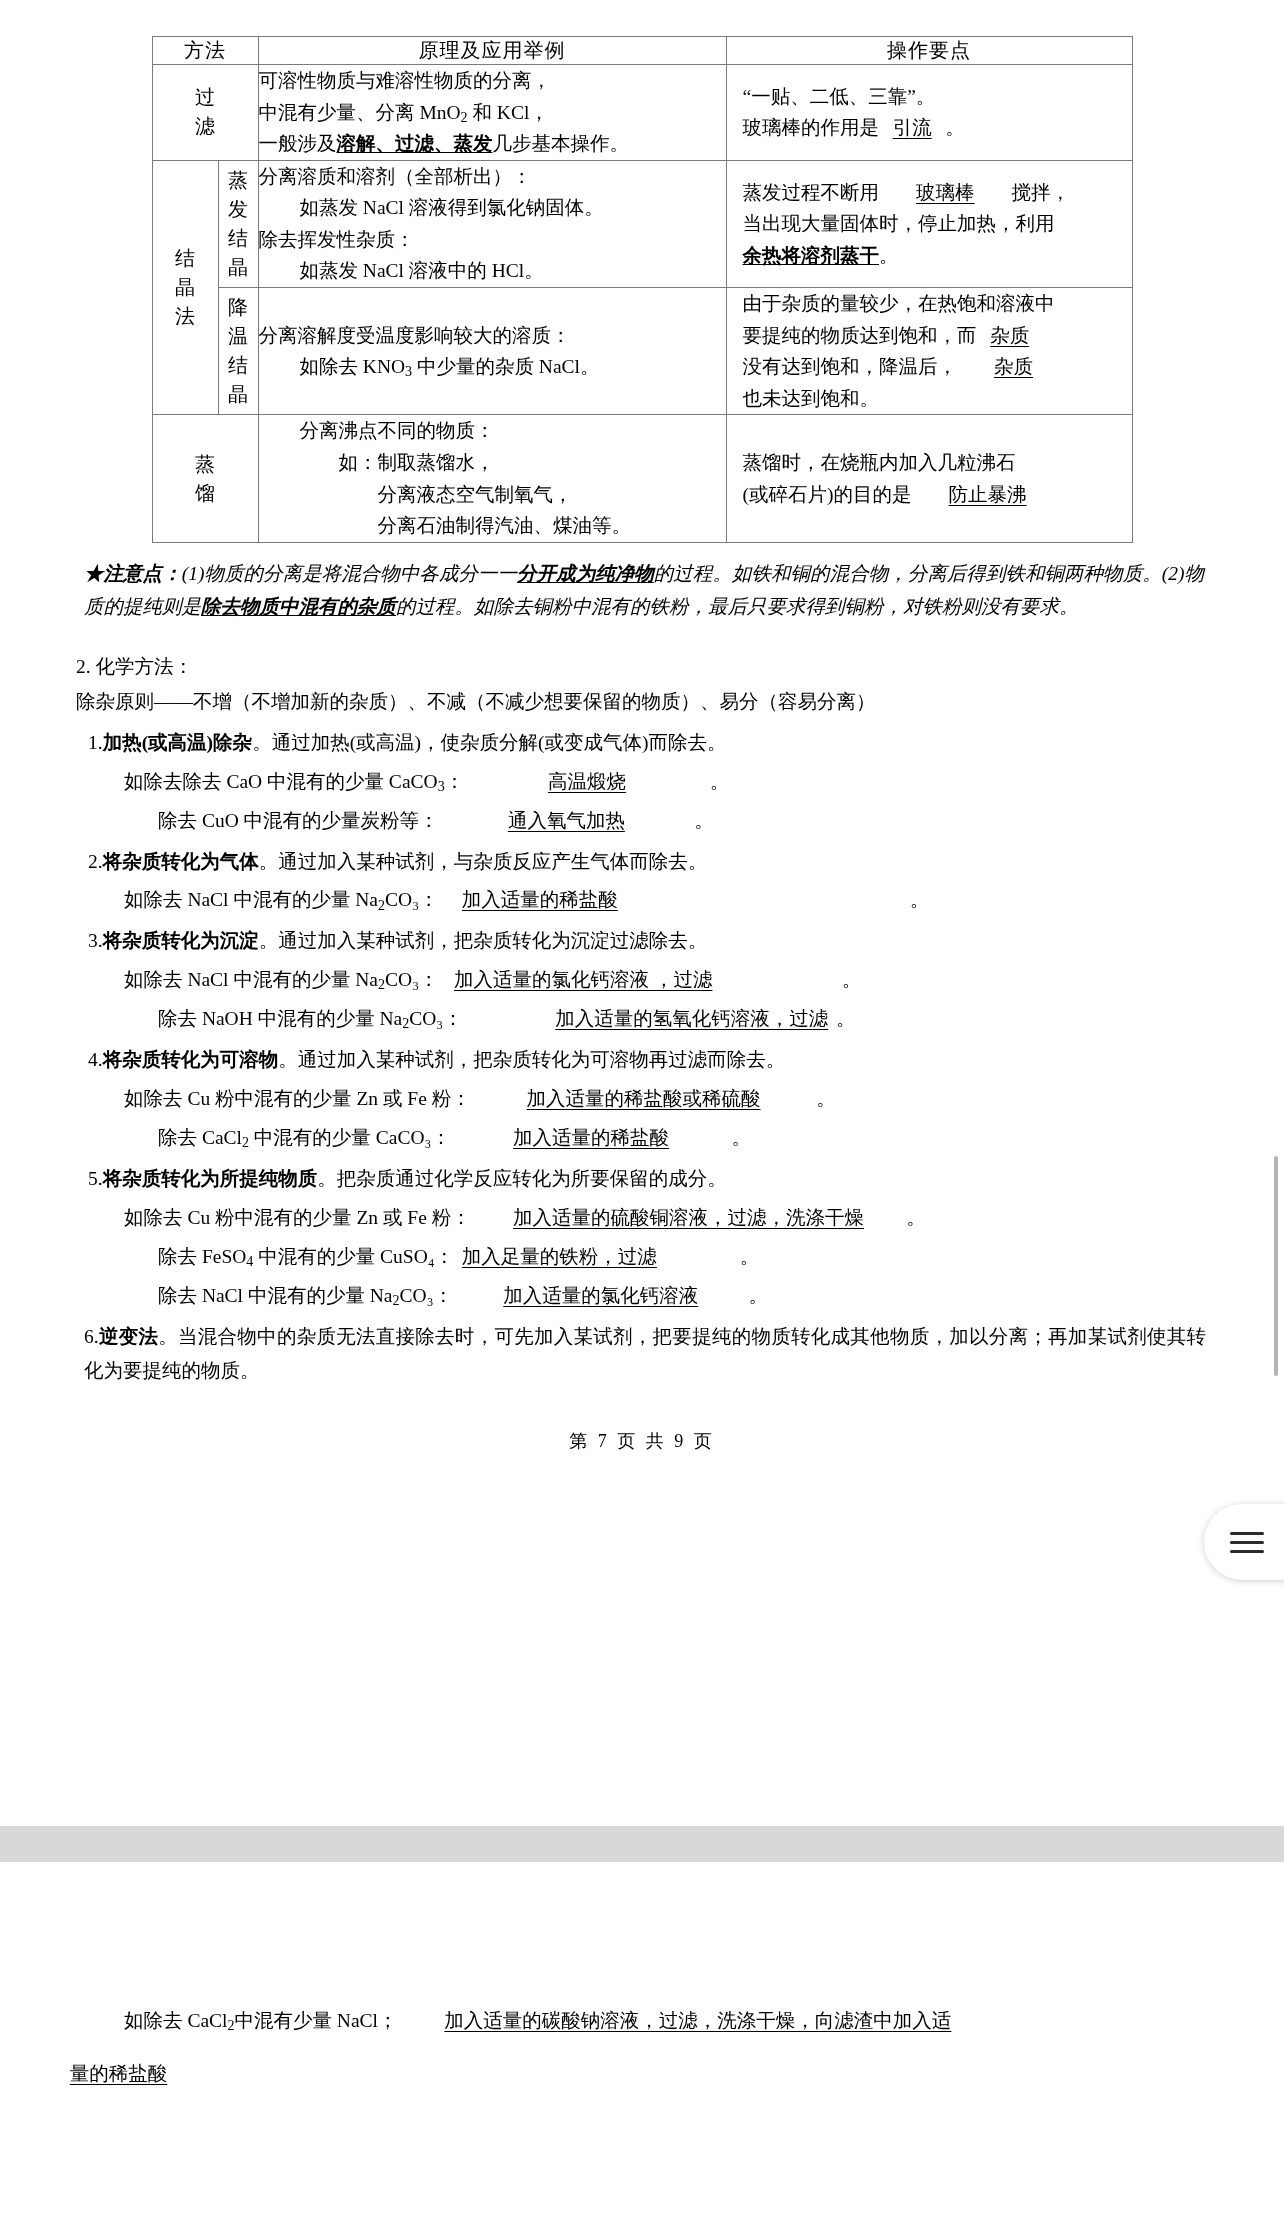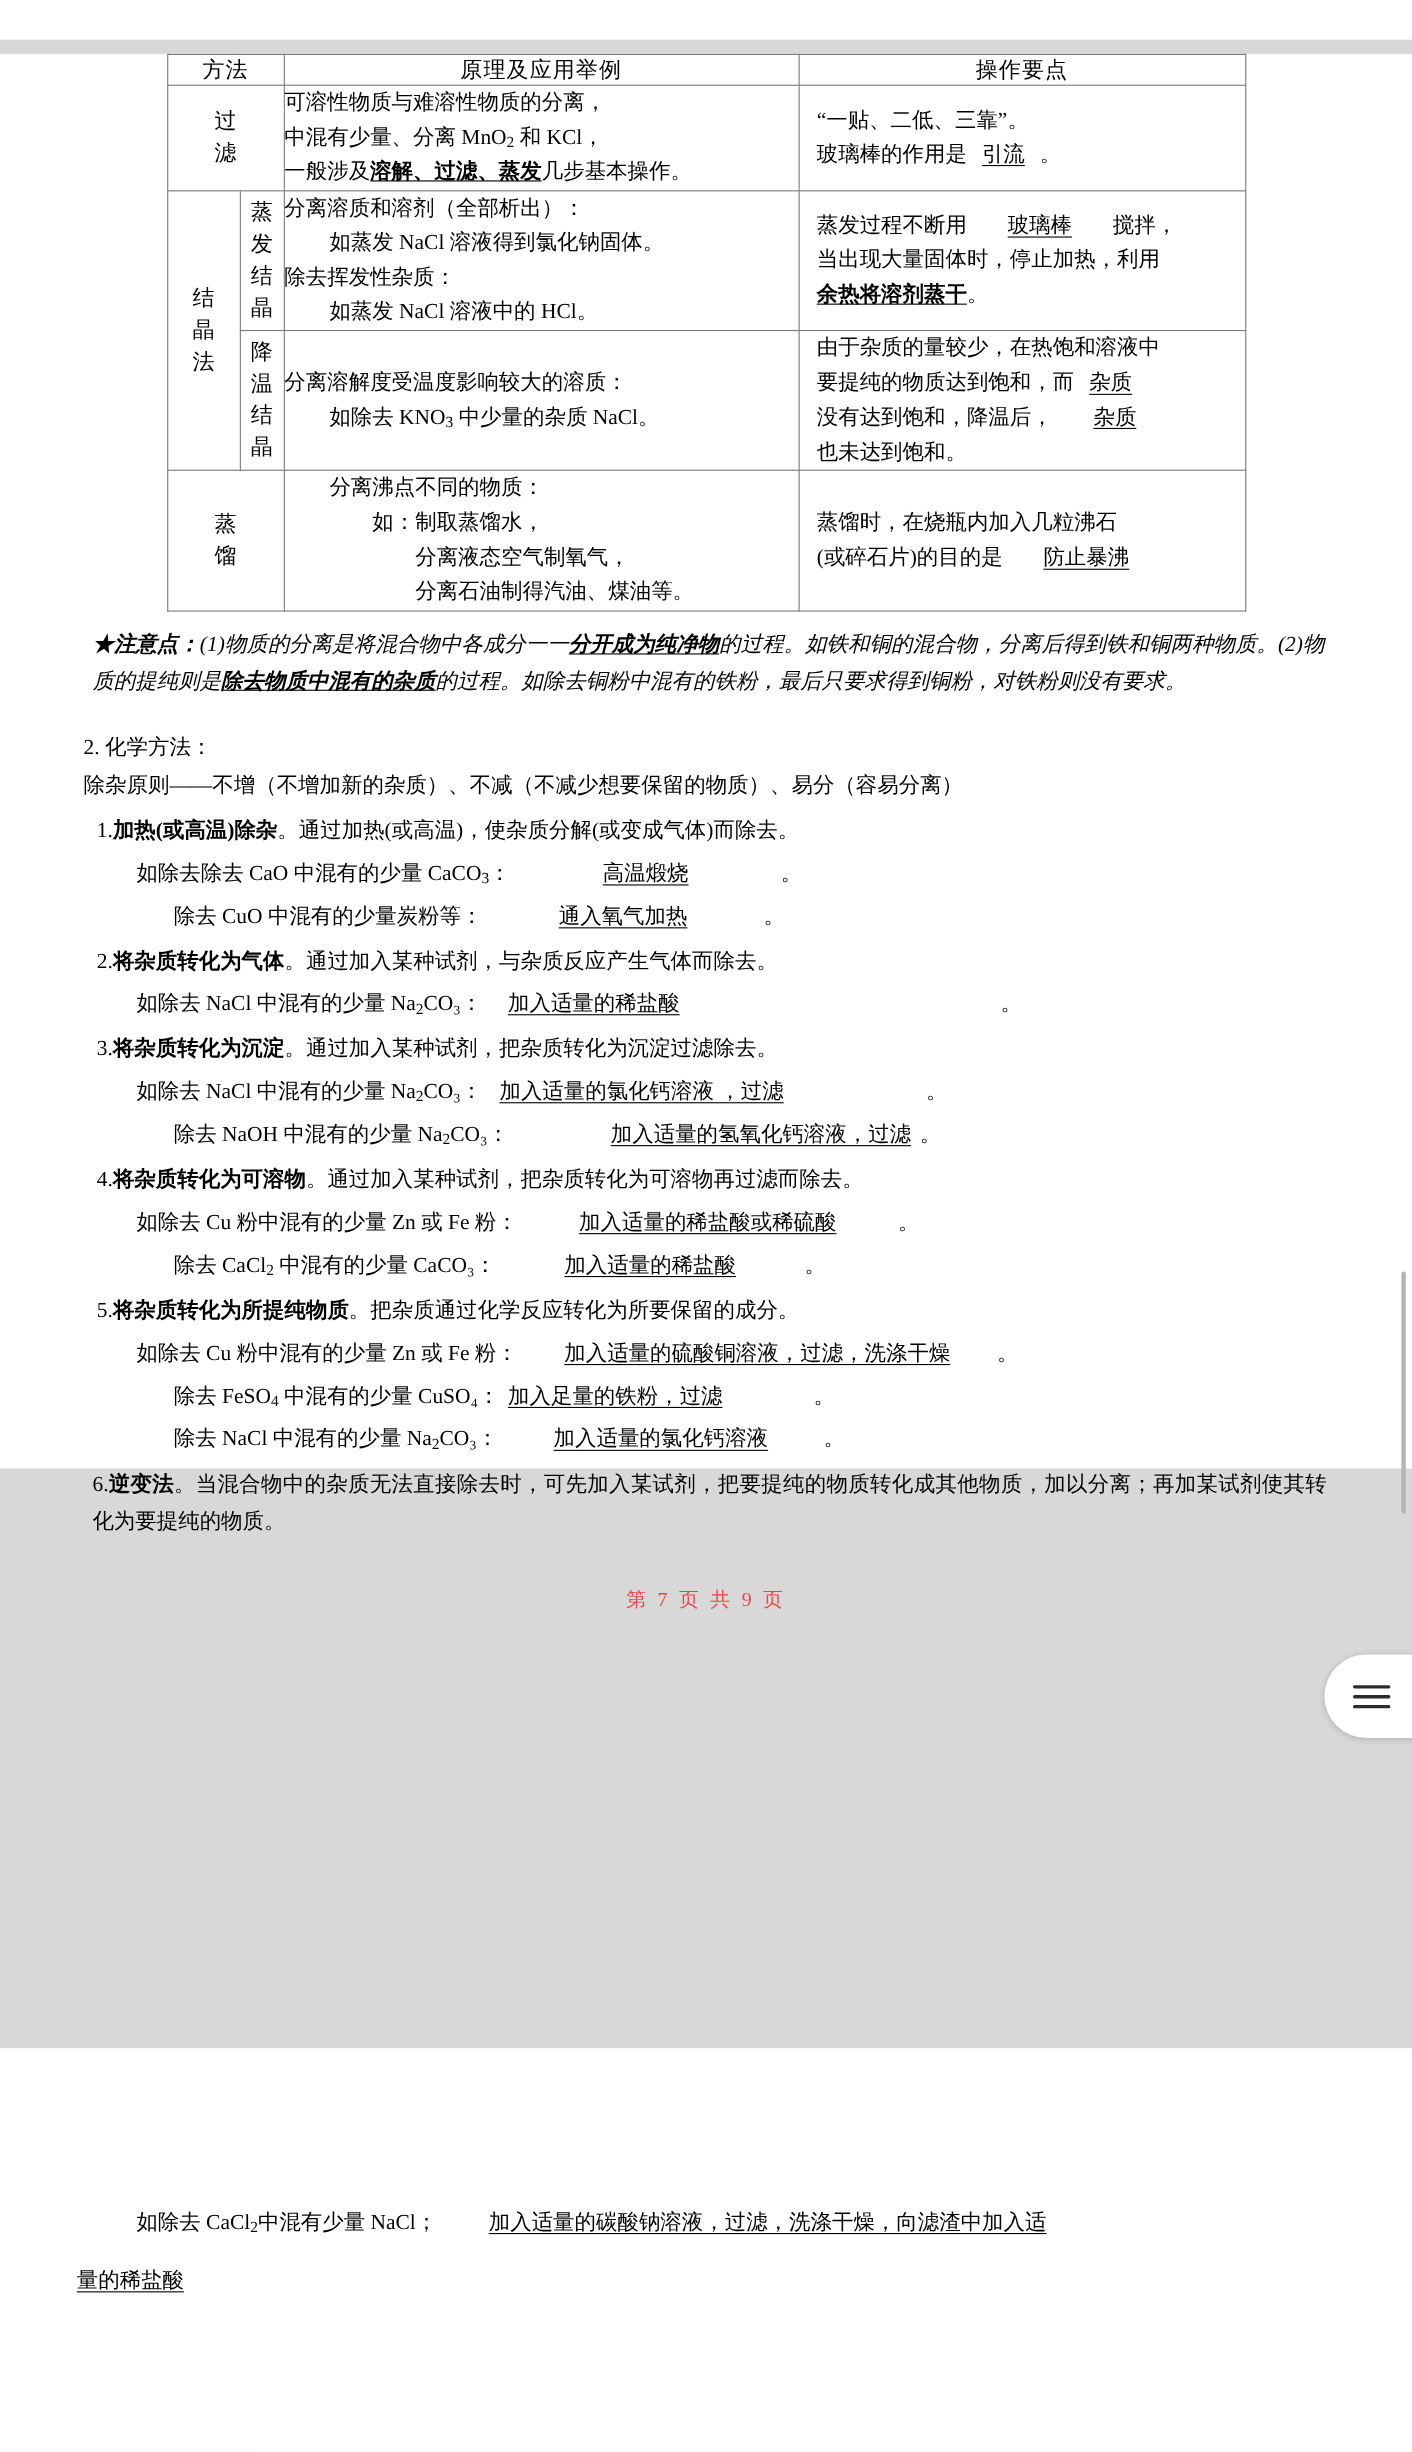--- a/index.html
+++ b/index.html
@@ -17,22 +17,22 @@
 
   
   .page {
     background: #ffffff;
     position: absolute;
     left: 0;
     width: 1284px;
     box-sizing: border-box;
   }
   #page-one {
-    top: 49px;
-    height: 1286px;
+    top: 36px;
+    height: 1790px;
     padding: 0;
   }
   #page-two {
     top: 1862px;
     height: 367px;
   }
   .top-strip {
     position: absolute;
     top: 0;
     left: 0;
@@ -148,21 +148,21 @@
     text-decoration: underline;
     text-underline-offset: 4px;
     padding: 0 0.4em;
     white-space: pre;
     display: inline-block;
   }
 
   .footer-page {
     text-align: center;
     font-size: 18px;
-    color: #ef4444;
+    color: #000000;
     letter-spacing: 3px;
     margin-top: 42px;
   }
 
   
   .p2-line {
     font-size: 19.5px;
     line-height: 1.74;
   }
   .p2-first { padding-left: 62px; padding-top: 122px; }

